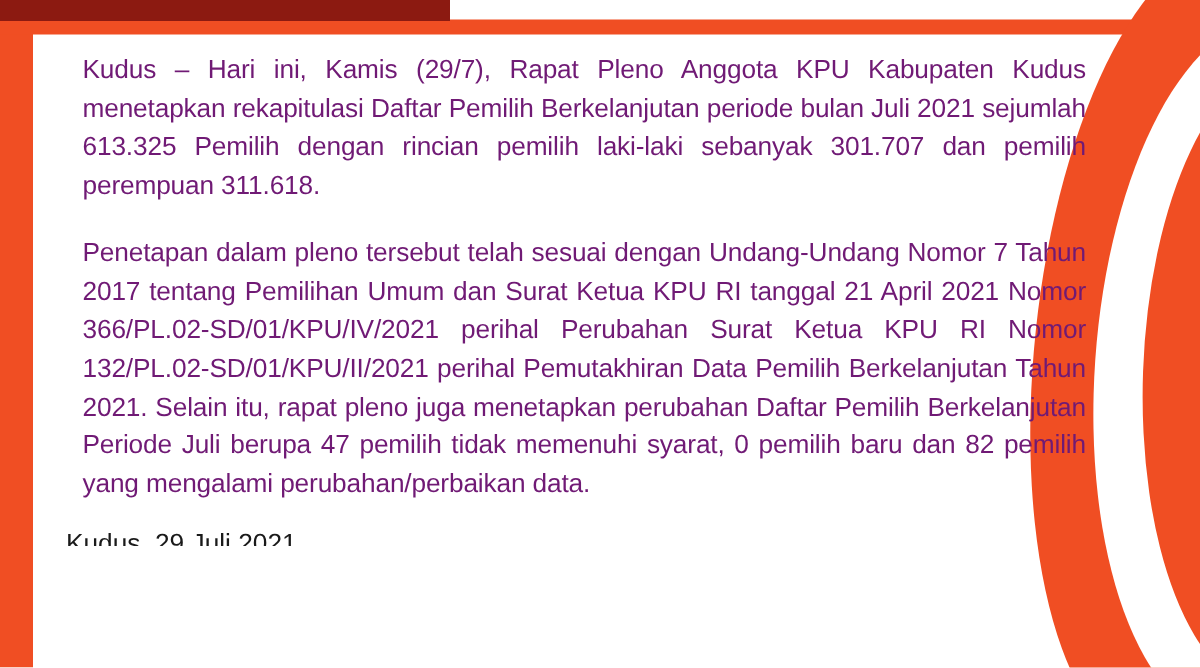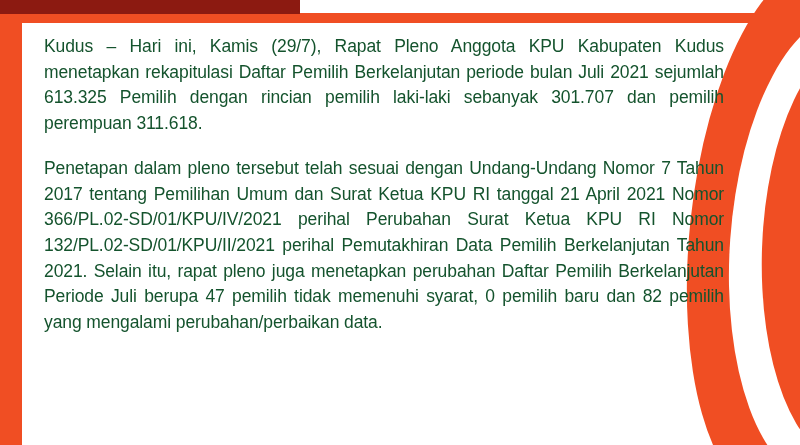--- a/index.html
+++ b/index.html
@@ -84,23 +84,23 @@
   
   .content {
     position: absolute;
     left: 44px;
     top: 34px;
     width: 680px;
   }
   .para {
     font-size: 17.5px;
     line-height: 1.47;
-    color: #14532d;
+    color: #701a75;
     text-align: justify;
-    margin: 0 0 19px 0;
+    margin: 0 0 19px 11px;
     letter-spacing: -0.1px;
   }
   .para.last-visible {
     margin-bottom: 14px;
   }
   .para-cut {
     font-size: 17.5px;
     line-height: 1.47;
     color: #1a1a1a;
     margin: 0;
@@ -117,15 +117,16 @@
   <div class="top-orange-bar"></div>
   <div class="top-dark-bar"></div>
 
   <div class="right-swoosh-outer"></div>
   <div class="right-swoosh-inner"></div>
   <div class="right-swoosh-accent"></div>
 
   <div class="content">
     <p class="para">Kudus – Hari ini, Kamis (29/7), Rapat Pleno Anggota KPU Kabupaten Kudus menetapkan rekapitulasi Daftar Pemilih Berkelanjutan periode bulan Juli 2021 sejumlah 613.325 Pemilih dengan rincian pemilih laki-laki sebanyak 301.707 dan pemilih perempuan 311.618.</p>
     <p class="para last-visible">Penetapan dalam pleno tersebut telah sesuai dengan Undang-Undang Nomor 7 Tahun 2017 tentang Pemilihan Umum dan Surat Ketua KPU RI tanggal 21 April 2021 Nomor 366/PL.02-SD/01/KPU/IV/2021 perihal Perubahan Surat Ketua KPU RI Nomor 132/PL.02-SD/01/KPU/II/2021 perihal Pemutakhiran Data Pemilih Berkelanjutan Tahun 2021. Selain itu, rapat pleno juga menetapkan perubahan Daftar Pemilih Berkelanjutan Periode Juli berupa 47 pemilih tidak memenuhi syarat, 0 pemilih baru dan 82 pemilih yang mengalami perubahan/perbaikan data.</p>
+    <p class="para-cut">Kudus, 29 Juli 2021</p>
   </div>
 
 </div>
 
 </body></html>

